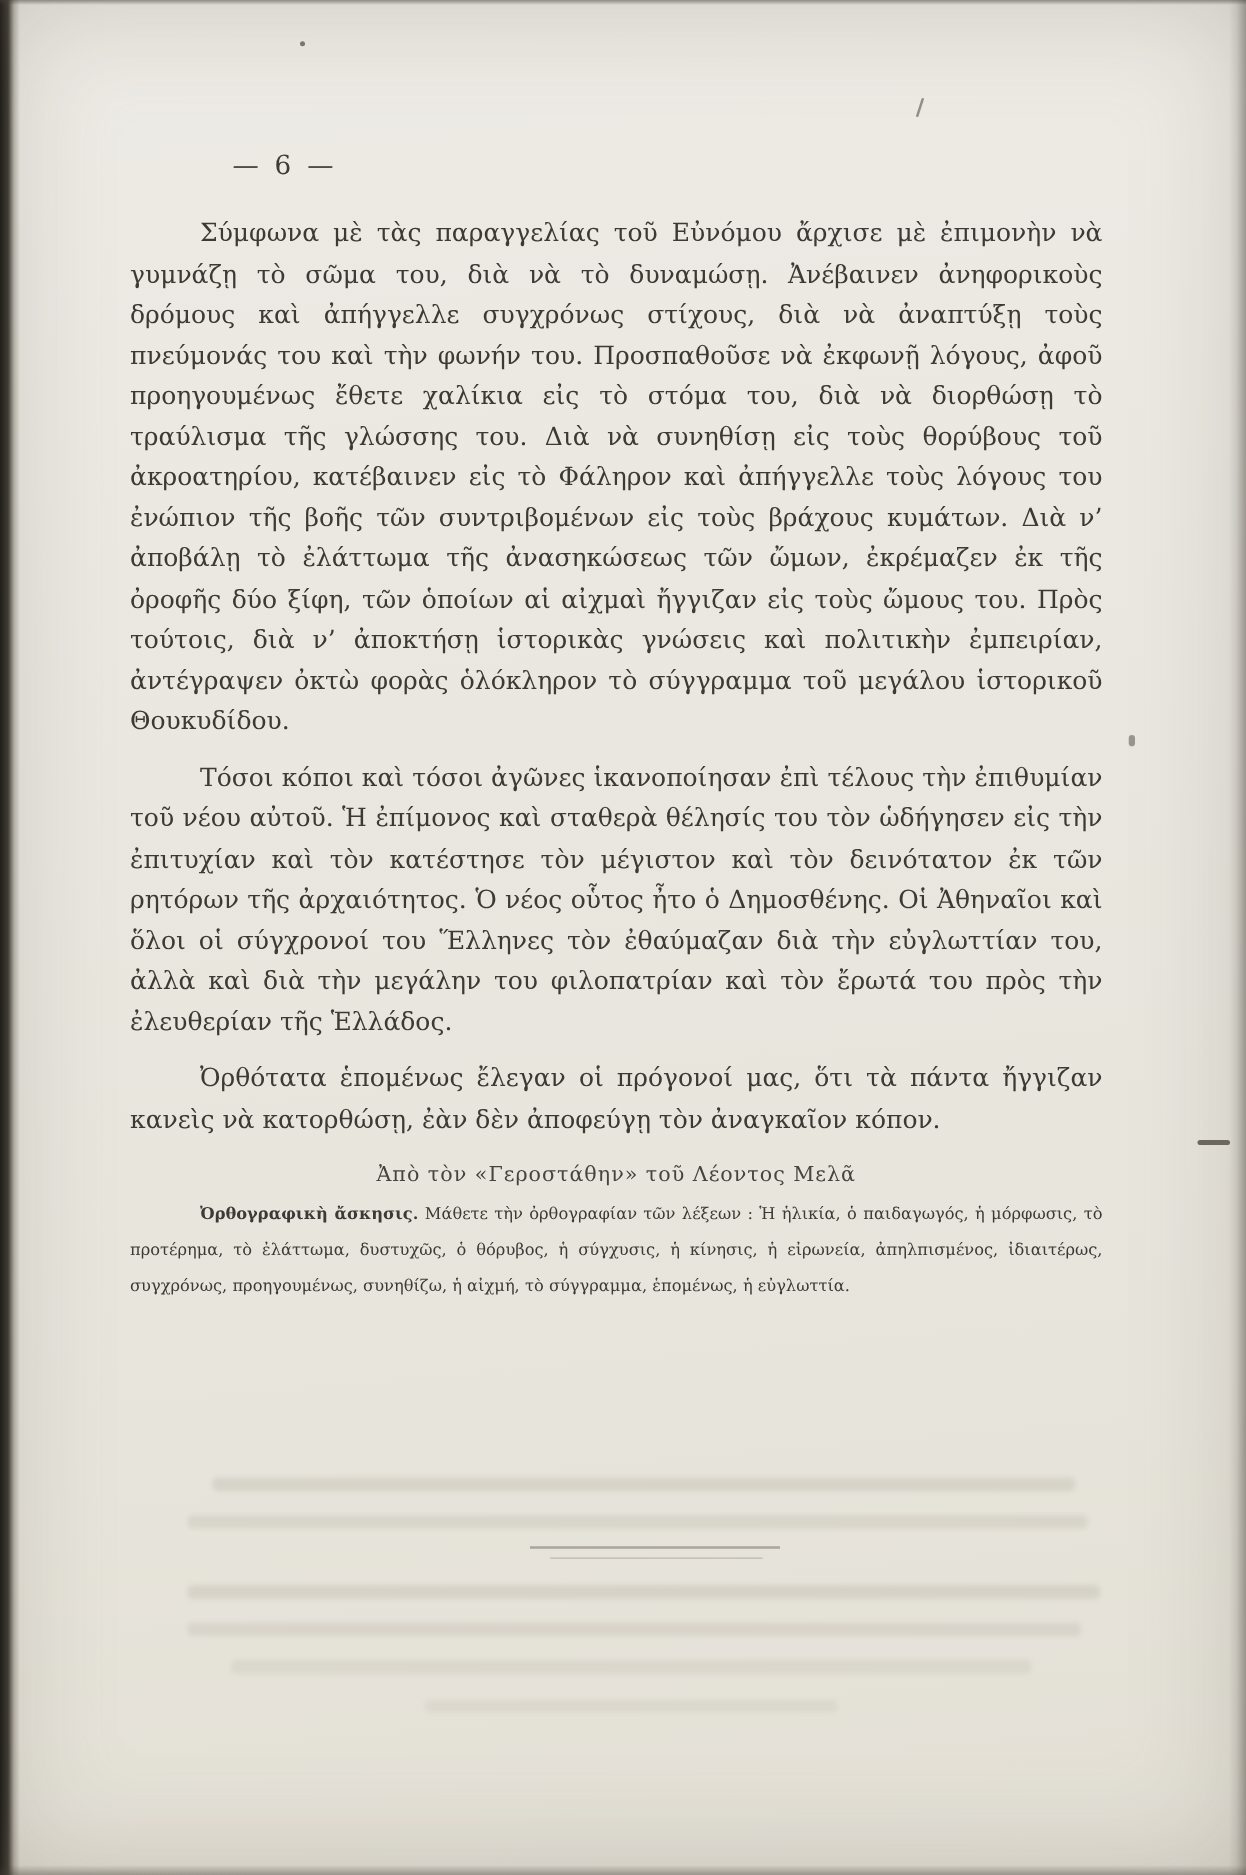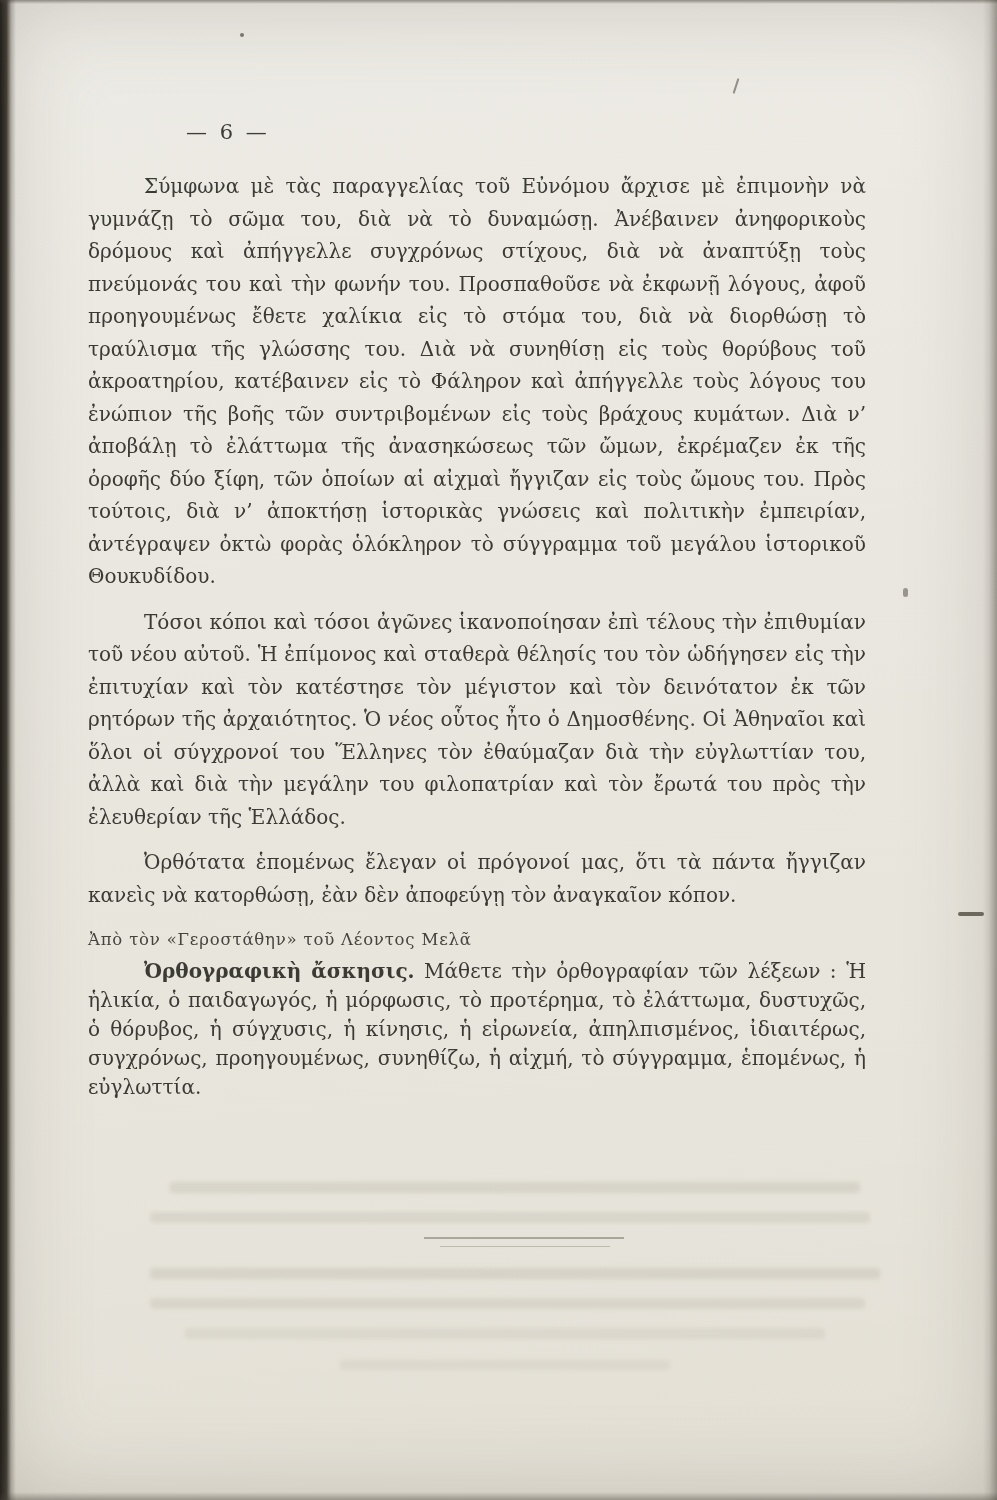--- a/index.html
+++ b/index.html
@@ -97,40 +97,40 @@
   
   .page-number {
     position: absolute;
     left: 186px; top: 120px;
     font-size: 21px;
     letter-spacing: 3px;
     color: #3e3c37;
   }
   .text-column {
     position: absolute;
-    left: 88px; top: 170px;
+    left: 104px; top: 170px;
     width: 778px;
     color: #3c3a35;
     font-size: 20px;
     line-height: 32.5px;
     text-align: justify;
   }
   .text-column p {
     margin: 0 0 13px 0;
     text-indent: 56px;
   }
   .attribution {
-    text-align: left;
+    text-align: center;
     font-size: 16.5px;
     letter-spacing: 0.8px;
     color: #46443e;
   }
   .exercise {
     margin-top: 38px;
-    font-size: 20px;
+    font-size: 13px;
     line-height: 29px;
     text-align: justify;
     color: #3c3a35;
   }
   .exercise .lead {
     font-weight: bold;
   }
 </style>
 </head>
 <body>

